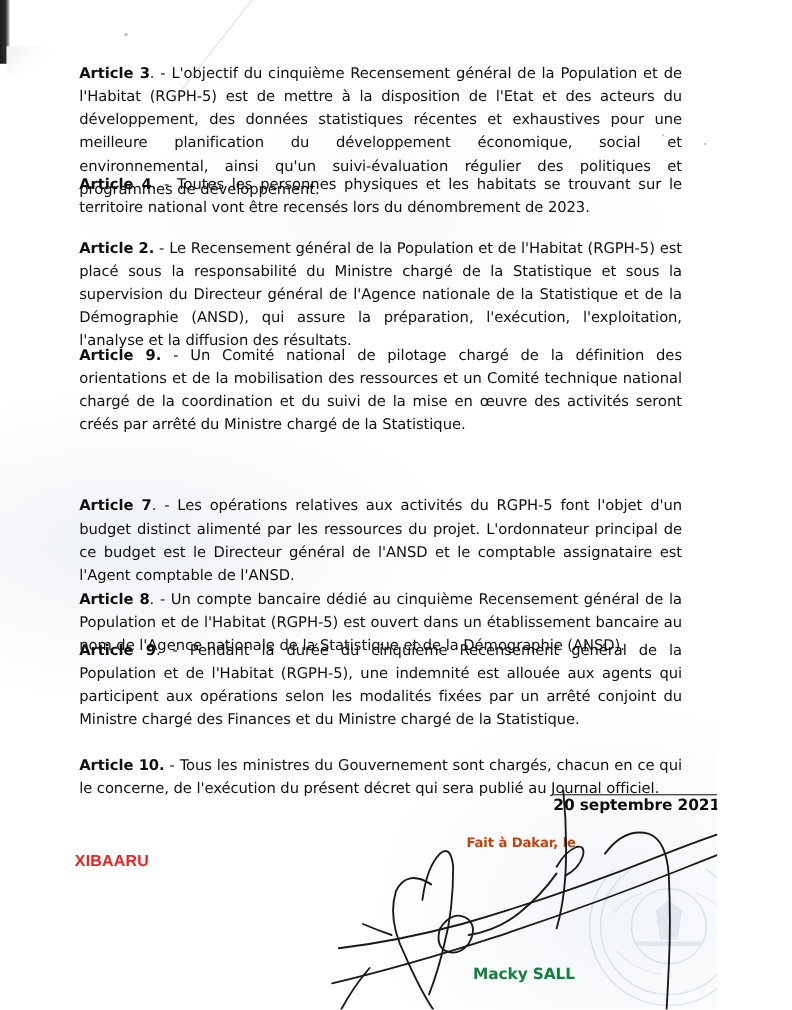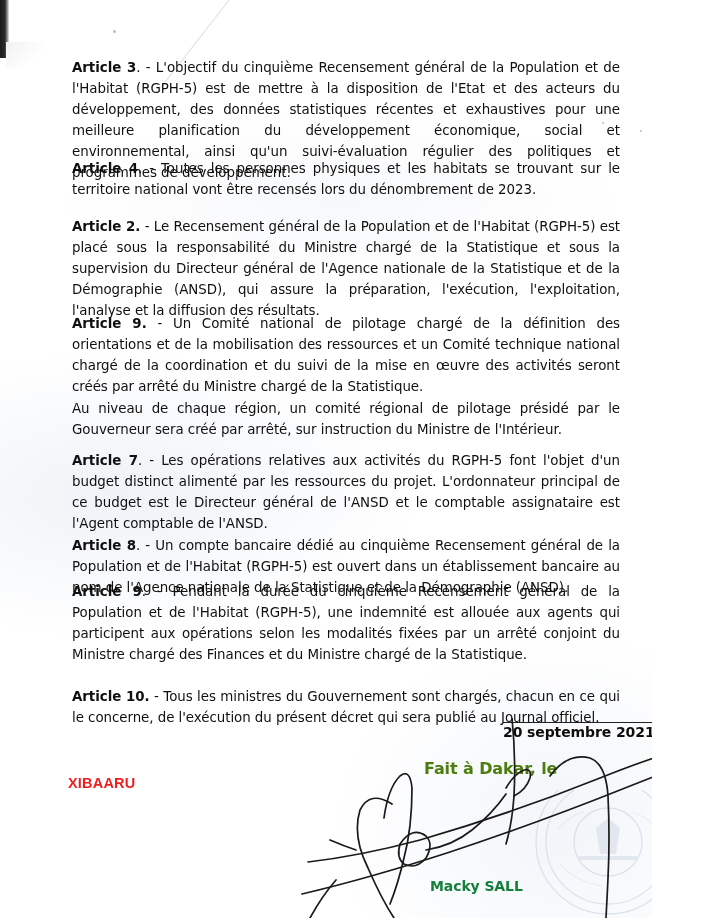--- a/index.html
+++ b/index.html
@@ -107,23 +107,23 @@
     width: 180px;
     font-size: 14px;
     font-weight: 700;
     color: #0d0d0d;
     letter-spacing: -0.1px;
   }
   .fait-text {
     position: absolute;
     left: 424px;
     top: 759px;
-    font-size: 16px;
-    font-weight: 700;
-    color: #4d7c0f;
+    font-size: 12px;
+    font-weight: 700;
+    color: #c2410c;
     letter-spacing: -0.1px;
   }
   .name-text {
     position: absolute;
     left: 430px;
     top: 878px;
     font-size: 14px;
     font-weight: 700;
     color: #15803d;
     letter-spacing: -0.1px;
@@ -182,23 +182,20 @@
   </p>
 
   <p class="para" style="top:203px;">
     <b>Article 2.</b><span> - Le Recensement général de la Population et de l'Habitat (RGPH-5) est placé sous la responsabilité du Ministre chargé de la Statistique et sous la supervision du Directeur général de l'Agence nationale de la Statistique et de la Démographie (ANSD), qui assure la préparation, l'exécution, l'exploitation, l'analyse et la diffusion des résultats.</span>
   </p>
 
   <p class="para" style="top:300px;">
     <b>Article 9.</b><span> - Un Comité national de pilotage chargé de la définition des orientations et de la mobilisation des ressources et un Comité technique national chargé de la coordination et du suivi de la mise en œuvre des activités seront créés par arrêté du Ministre chargé de la Statistique.</span>
   </p>
 
-  <p class="para" style="top:385px;">
-    <span>Au niveau de chaque région, un comité régional de pilotage présidé par le Gouverneur sera créé par arrêté, sur instruction du Ministre de l'Intérieur.</span>
-  </p>
 
   <p class="para" style="top:437px;">
     <b>Article 7</b><span>. - Les opérations relatives aux activités du RGPH-5 font l'objet d'un budget distinct alimenté par les ressources du projet. L'ordonnateur principal de ce budget est le Directeur général de l'ANSD et le comptable assignataire est l'Agent comptable de l'ANSD.</span>
   </p>
 
   <p class="para" style="top:522px;">
     <b>Article 8</b><span>. - Un compte bancaire dédié au cinquième Recensement général de la Population et de l'Habitat (RGPH-5) est ouvert dans un établissement bancaire au nom de l'Agence nationale de la Statistique et de la Démographie (ANSD).</span>
   </p>
 
   <p class="para" style="top:568px;">

